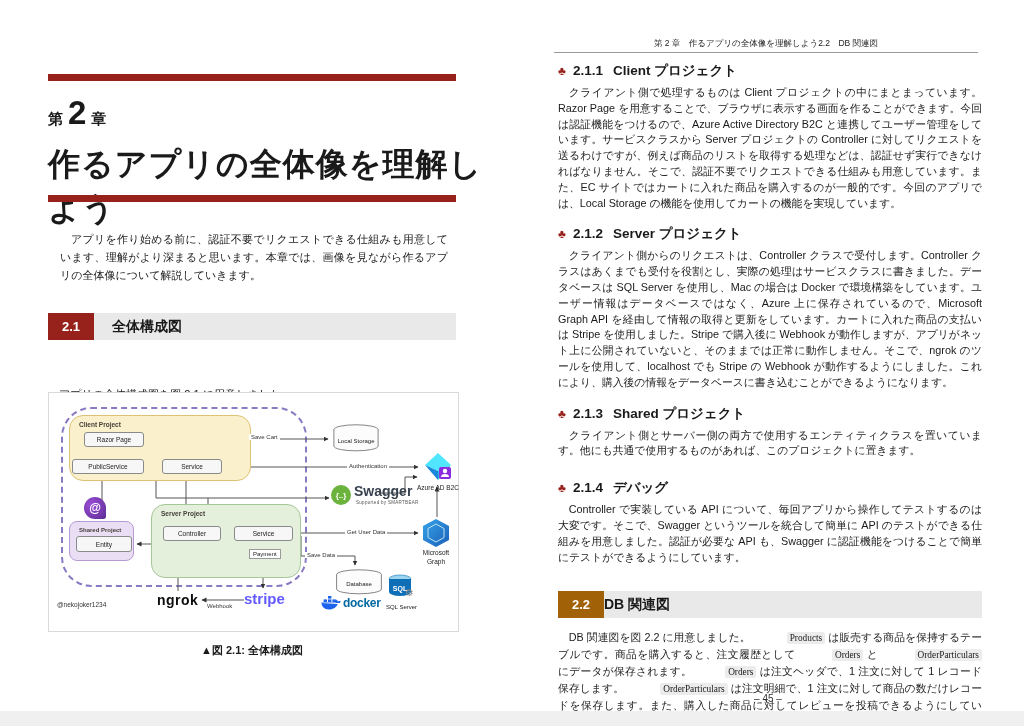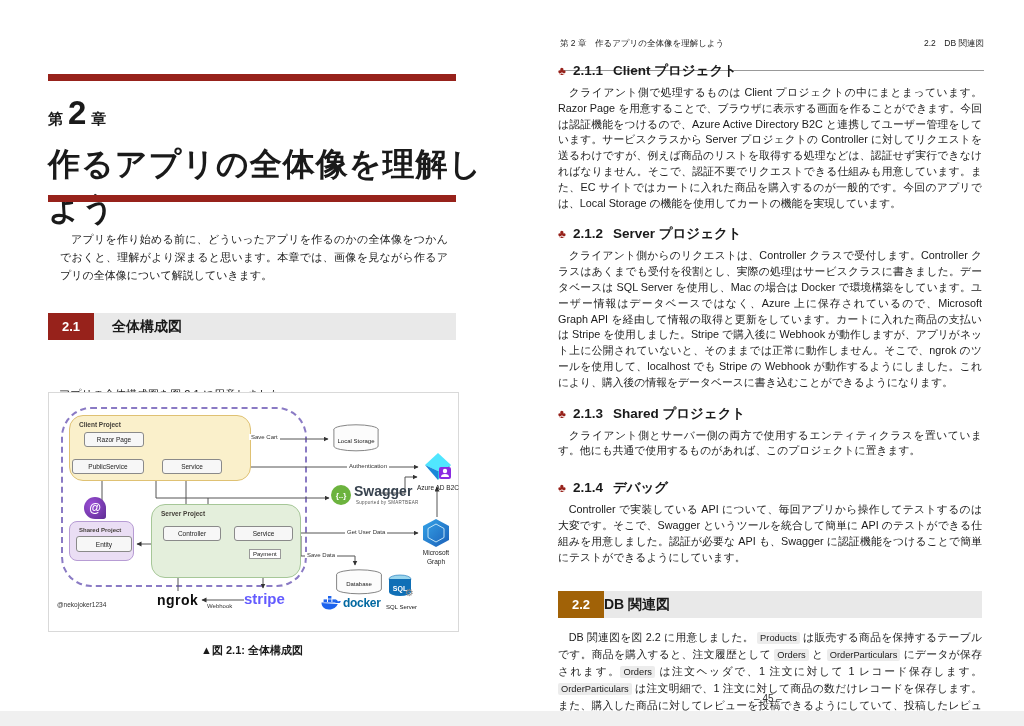--- a/index.html
+++ b/index.html
@@ -47,49 +47,49 @@
   .ic-label { position:absolute; text-align:center; font-size:6.5px; line-height:1.35; color:#222; }
   .ngrok { position:absolute; left:108px; top:199px; font-size:14px; font-weight:bold; letter-spacing:.5px; color:#0d0d0d; }
   .stripe { position:absolute; left:195px; top:197px; font-size:15px; font-weight:bold; color:#635bff; }
   .docker { position:absolute; left:272px; top:202px; display:flex; align-items:center; gap:2px; }
   .docker .dtext { font-size:12px; font-weight:bold; color:#0369a1; letter-spacing:-.3px; }
   .sqlgear { position:absolute; left:356px; top:194px; font-size:10px; color:#8a8a8a; }
   .sql-label { position:absolute; left:330px; top:211px; width:45px; text-align:center; font-size:6px; }
   .credit { position:absolute; left:8px; top:208px; font-size:6.5px; color:#333; }
 
   
-  .rp-header { position:absolute; left:48px; top:38px; width:424px; display:flex; justify-content:space-between; font-size:8.5px; color:#222; border-bottom:1px solid #999; padding-bottom:20px; }
+  .rp-header { position:absolute; left:42px; top:38px; width:424px; display:flex; justify-content:center; font-size:8.5px; color:#222; border-bottom:1px solid #999; padding-bottom:2px; }
   .rp-flow { position:absolute; left:46px; top:62px; width:424px; }
   .subsec-heading { display:flex; align-items:baseline; gap:7px; font-size:13.5px; font-weight:bold; margin-top:14px; }
   .subsec-heading:first-child { margin-top:0; }
   .subsec-heading .club { color:#97221b; font-size:12px; }
   .subsec-heading .t { margin-left:3px; }
   .body-text { font-size:10.8px; line-height:15.8px; text-align:justify; text-indent:1em; margin-top:5px; }
   .mt-2-1-4 { margin-top:20px !important; }
   .sec-header-flow { position:relative; width:424px; height:27px; display:flex; margin-top:26px; }
   .sec-header-flow .num { width:46px; background:#a16207; color:#fff; font-weight:bold; font-size:13px; display:flex; align-items:center; justify-content:center; }
   .sec-header-flow .bar { flex:1; background:#e9e9e9; display:flex; align-items:center; font-size:14px; font-weight:bold; }
-  .code { font-family:Liberation Sans, sans-serif; font-size:9.3px; background:#ececec; padding:1px 3px; border-radius:2px; }
+  .code { font-family:Liberation Serif, serif; font-size:9.3px; background:#ececec; padding:1px 3px; border-radius:2px;margin-left:33px; }
   .rp-pageno { position:absolute; left:0; top:693px; width:100%; text-align:center; font-size:10px; color:#333; }
 </style>
 </head>
 <body>
 
 <div class="spread">
 
   <section class="page page-left">
     <div class="lp-bar bar-top"></div>
     <div class="chapter-no">
       <span>第</span>
       <span class="big">2</span>
       <span>章</span>
     </div>
     <h1 class="chapter-title">作るアプリの全体像を理解しよう</h1>
     <div class="lp-bar bar-bottom"></div>
-    <p class="intro">アプリを作り始める前に、どういったアプリを作るのかの全体像をつかんでおくと、理解がより深まると思います。本章では、画像を見ながら作るアプリの全体像について解説していきます。</p>
+    <p class="intro">アプリを作り始める前に、認証不要でリクエストできる仕組みも用意しています、理解がより深まると思います。本章では、画像を見ながら作るアプリの全体像について解説していきます。</p>
 
     <div class="sec-header sh-21">
       <span class="num">2.1</span>
       <span class="bar">全体構成図</span>
     </div>
     <p class="sec-lead">アプリの全体構成図を図 2.1 に用意しました。</p>
 
     <div class="figure">
       <div class="diagram">
         <div class="dashed-boundary"></div>

